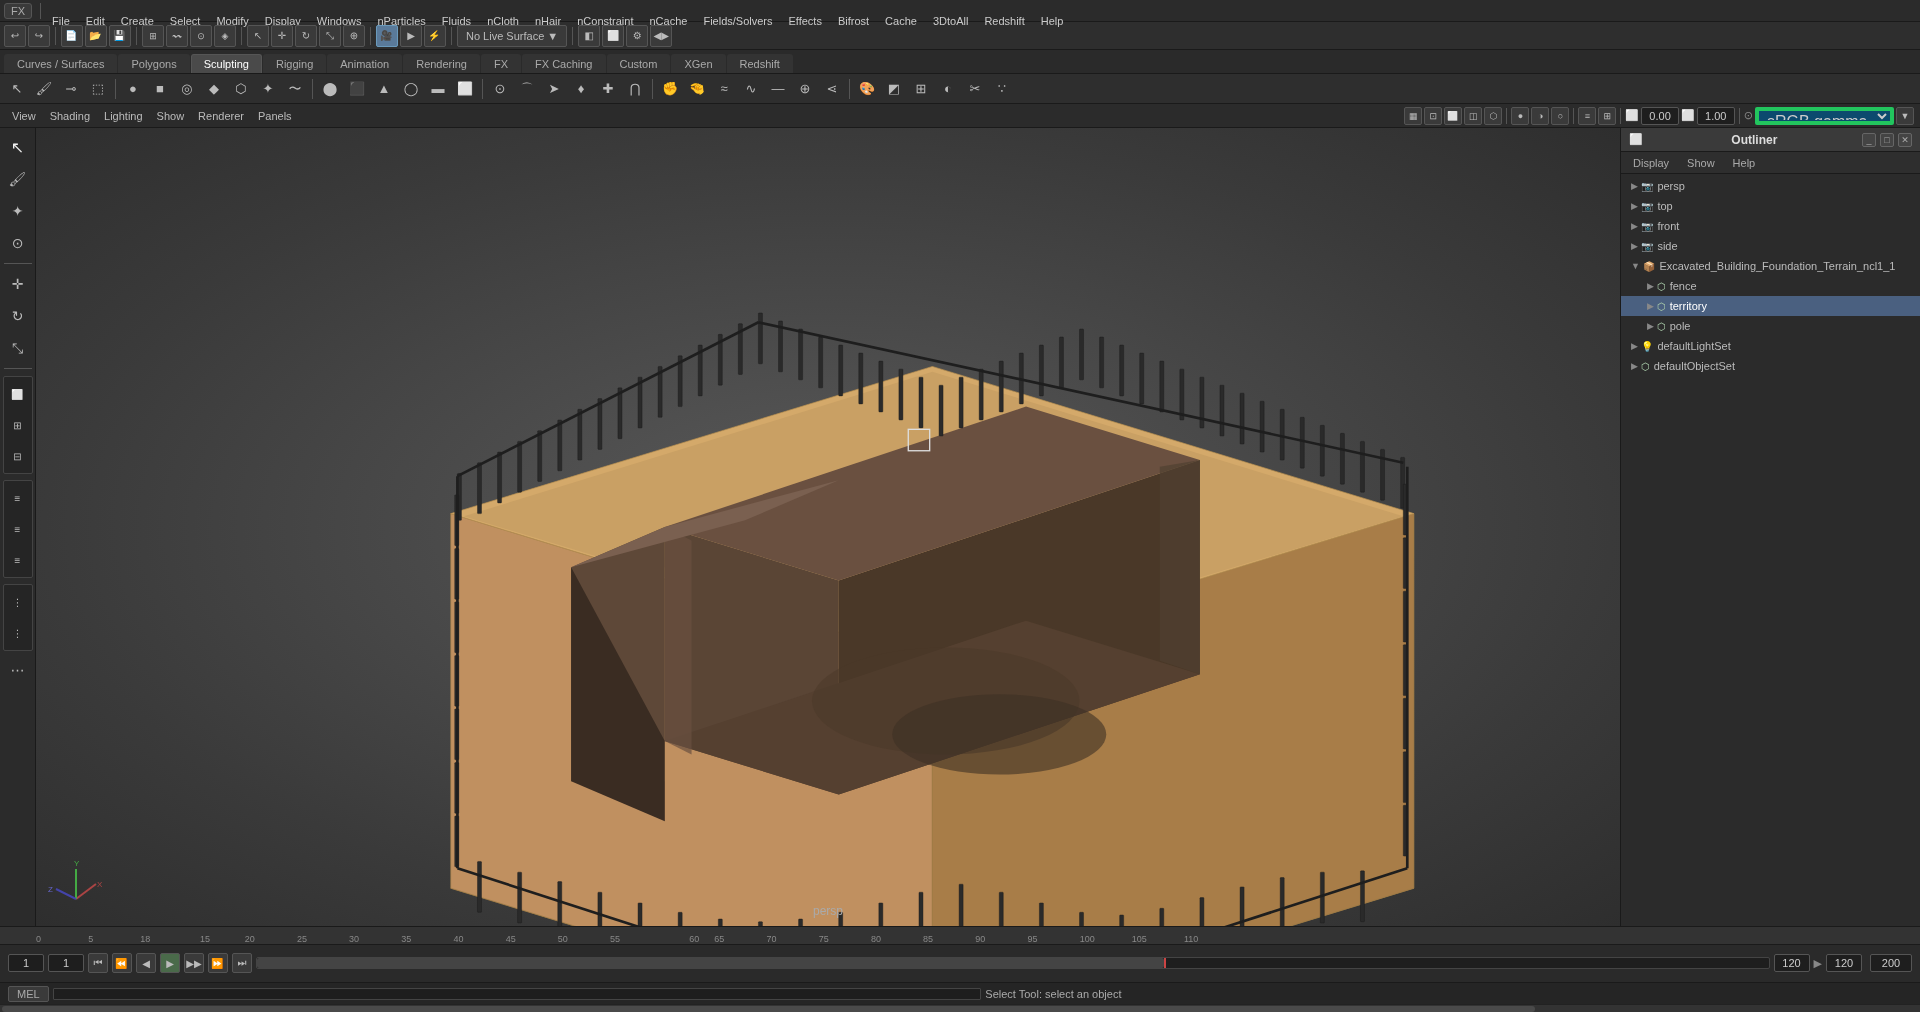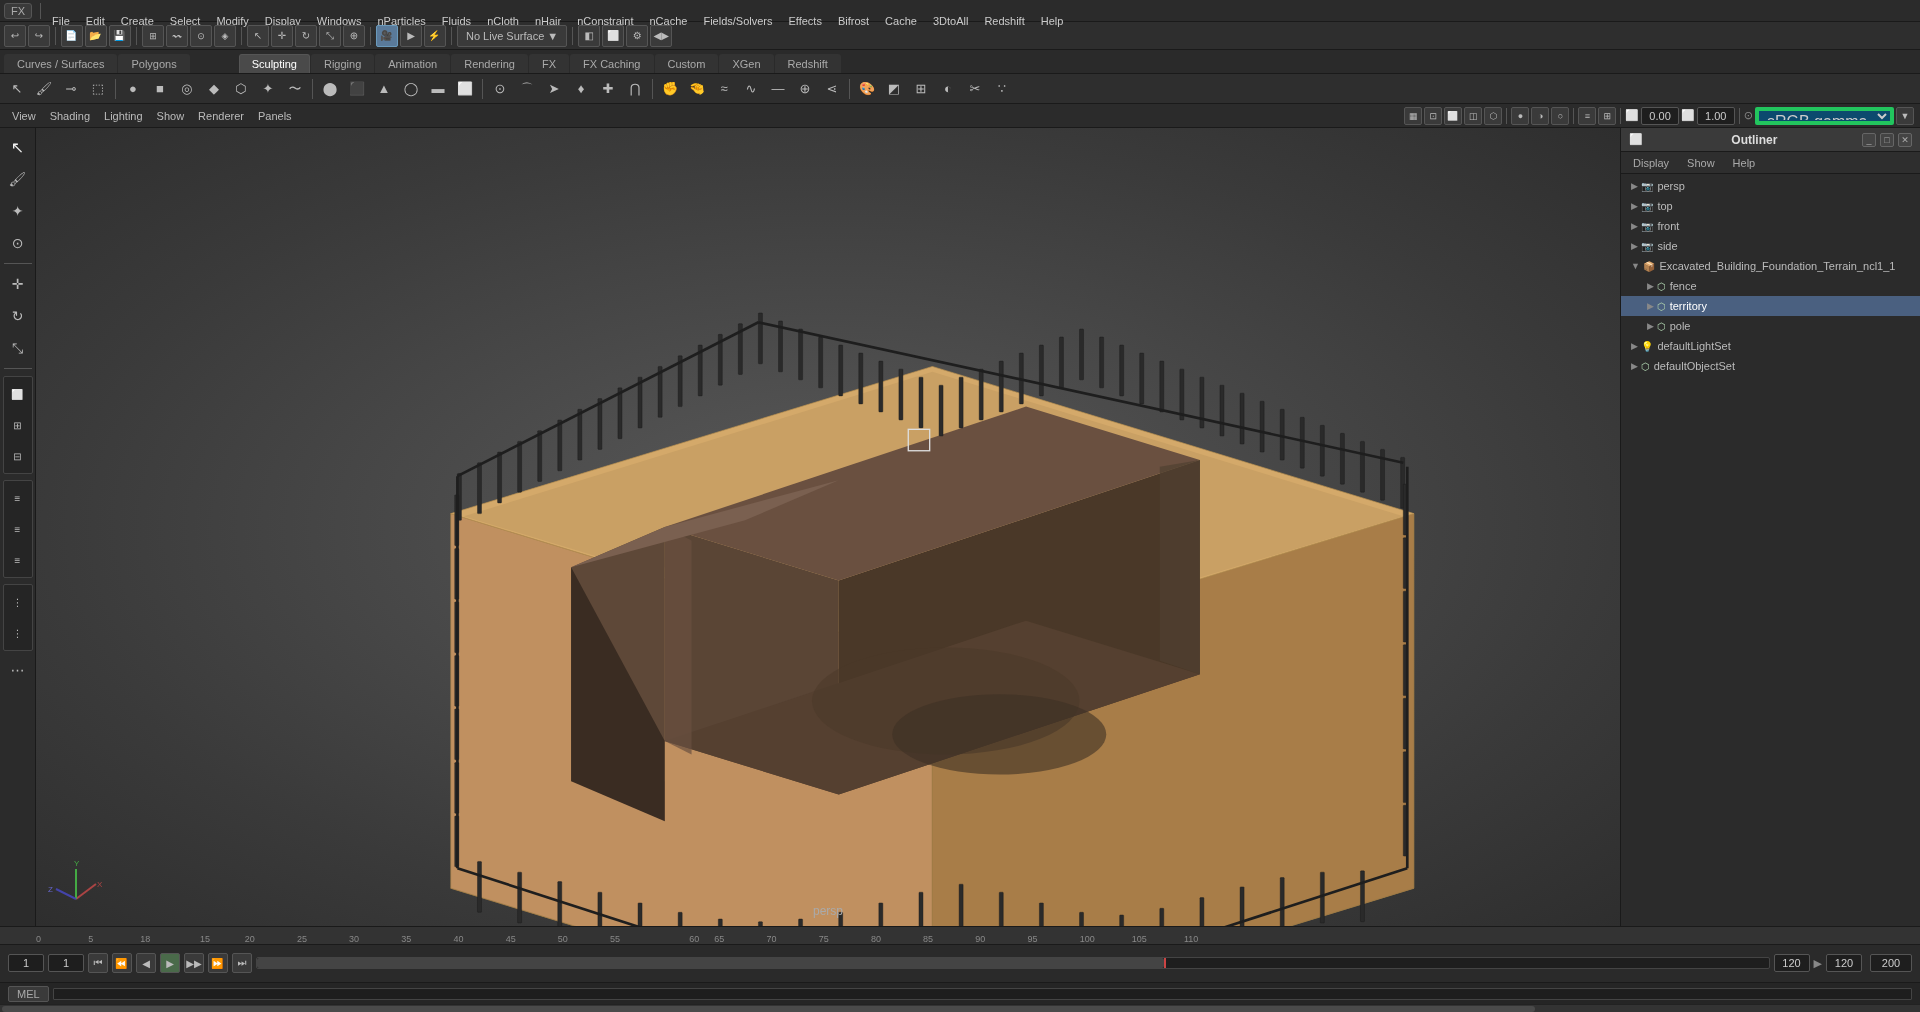--- a/index.html
+++ b/index.html
@@ -97,21 +97,20 @@
       border-left: 1px solid transparent;
       border-right: 1px solid transparent;
       margin-right: 1px;
       background: #333;
       border-radius: 3px 3px 0 0;
     }
     .tab.active {
       background: #4a4a4a;
       color: #fff;
       border-color: #555;
-      margin-left: 48px;
     }
 
     
     #toolbar2 {
       height: 30px;
       background: #2e2e2e;
       display: flex;
       align-items: center;
       padding: 0 4px;
       gap: 1px;
@@ -917,20 +916,21 @@
     <span style="color:#888;font-size:11px;">▶</span>
     <input class="tc-num" value="120" style="">
     <span style="color:#888;font-size:11px;"></span>
     <input class="tc-num" value="200" style="width: 42px;">
   </div>
 </div>
 
 <div id="status-bar">
   <div id="status-mel">MEL</div>
   <div style="flex:1;height:12px;background:#1e1e1e;border:1px solid #444;border-radius:1px;"></div>
+  <div id="status-text">Select Tool: select an object</div>
 </div>
 
 <div id="scrollbar-bottom">
   <div style="height:8px;background:#333;position:relative;">
     <div style="position:absolute;left:0;right:0;top:0;bottom:0;display:flex;align-items:center;padding:0 2px;">
       <div style="width:80%;height:6px;background:#4a4a4a;border-radius:3px;"></div>
     </div>
   </div>
 </div>
 

